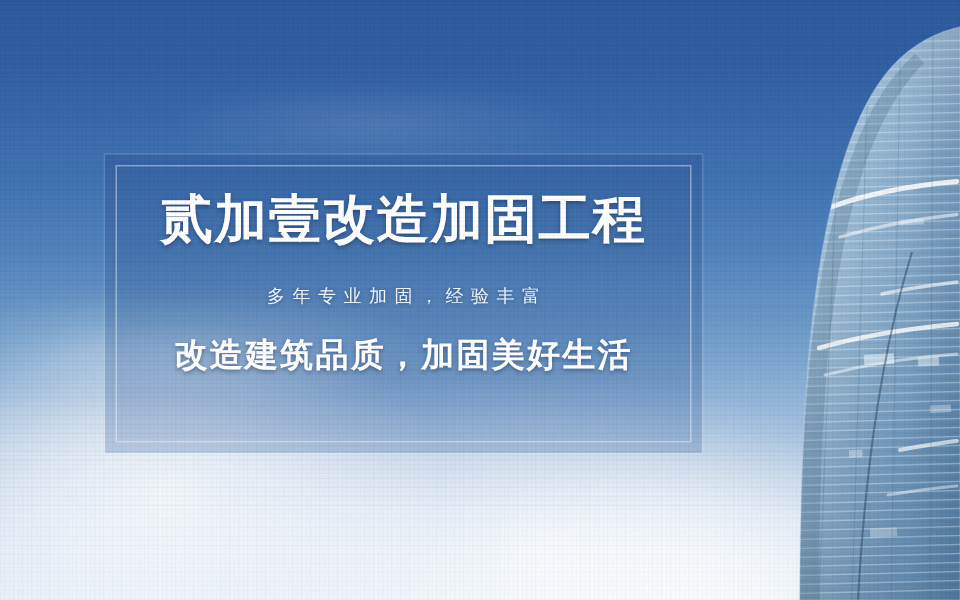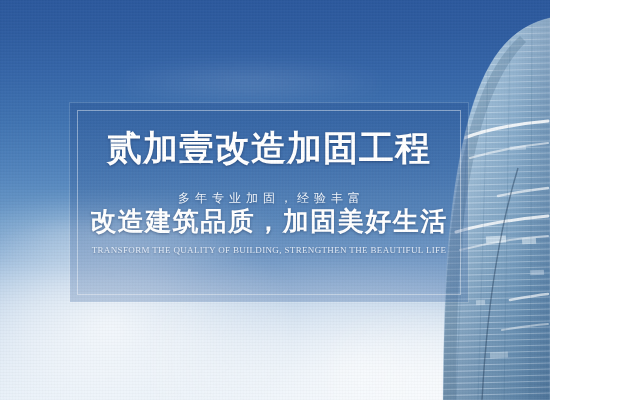--- a/index.html
+++ b/index.html
@@ -2,26 +2,25 @@
 <html><head>
 <meta charset="utf-8">
 <style>
   html, body {
     margin: 0;
     padding: 0;
     background: #ffffff;
   }
   #banner {
     position: relative;
-    width: 538px;
+    width: 640px;
     height: 400px;
     overflow: hidden;
-    font-family: Liberation Serif, serif;
+    font-family: Liberation Mono, monospace;
     user-select: none;
-    padding-left: 12px;
   }
 
   
   .sky {
     position: absolute;
     inset: 0;
     background:
       linear-gradient(180deg,
         #2c599d 0%,
         #2f5da0 8%,
@@ -161,23 +160,23 @@
     color: #f2f7fd;
     font-size: 12px;
     line-height: 22px;
     font-weight: 400;
     letter-spacing: 5px;
     text-indent: 5px;
     text-shadow: 0 1px 3px rgba(10,30,70,0.40);
     white-space: nowrap;
   }
   .tagline {
-    margin-top: 0;
+    margin-top: 17px;
     color: #ffffff;
-    font-size: 26px;
+    font-size: 22px;
     line-height: 26px;
     font-weight: 700;
     letter-spacing: 1.5px;
     text-shadow: 0 1px 3px rgba(10,30,70,0.42);
     white-space: nowrap;
   }
   .english {
     margin-top: 9px;
     color: #e2ebf7;
     font-size: 9px;
@@ -351,18 +350,17 @@
                C56,268 54,310 53,400 Z" fill="none" stroke="#b9d2e6" stroke-opacity="0.35" stroke-width="1"></path>
     </svg>
   </div>
 
   <div class="panel">
     <div class="panel-inner-border"></div>
     <div class="text-stack">
       <div class="headline">贰加壹改造加固工程</div>
       <div class="subline">多年专业加固，经验丰富</div>
       <div class="tagline">改造建筑品质，加固美好生活</div>
-      <div class="english">TRANSFORM THE QUALITY OF BUILDING, STRENGTHEN THE BEAUTIFUL LIFE</div>
     </div>
   </div>
 
   <div class="grain"></div>
 </div>
 
 </body></html>

